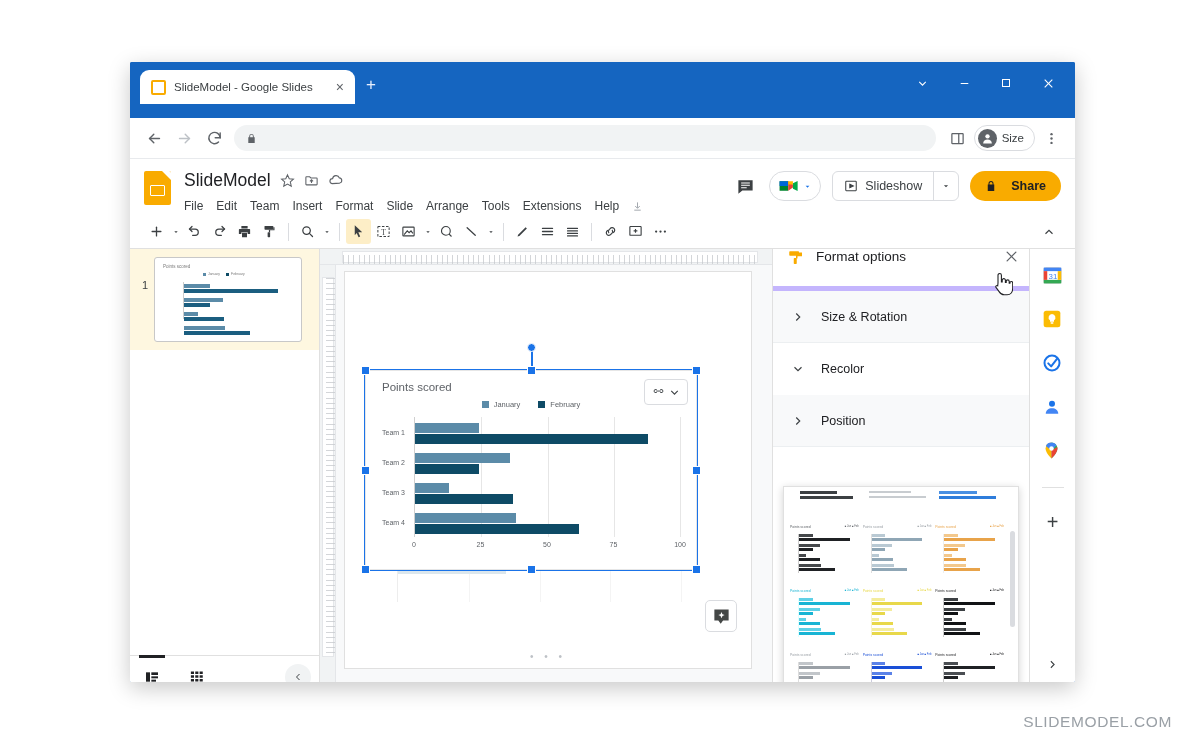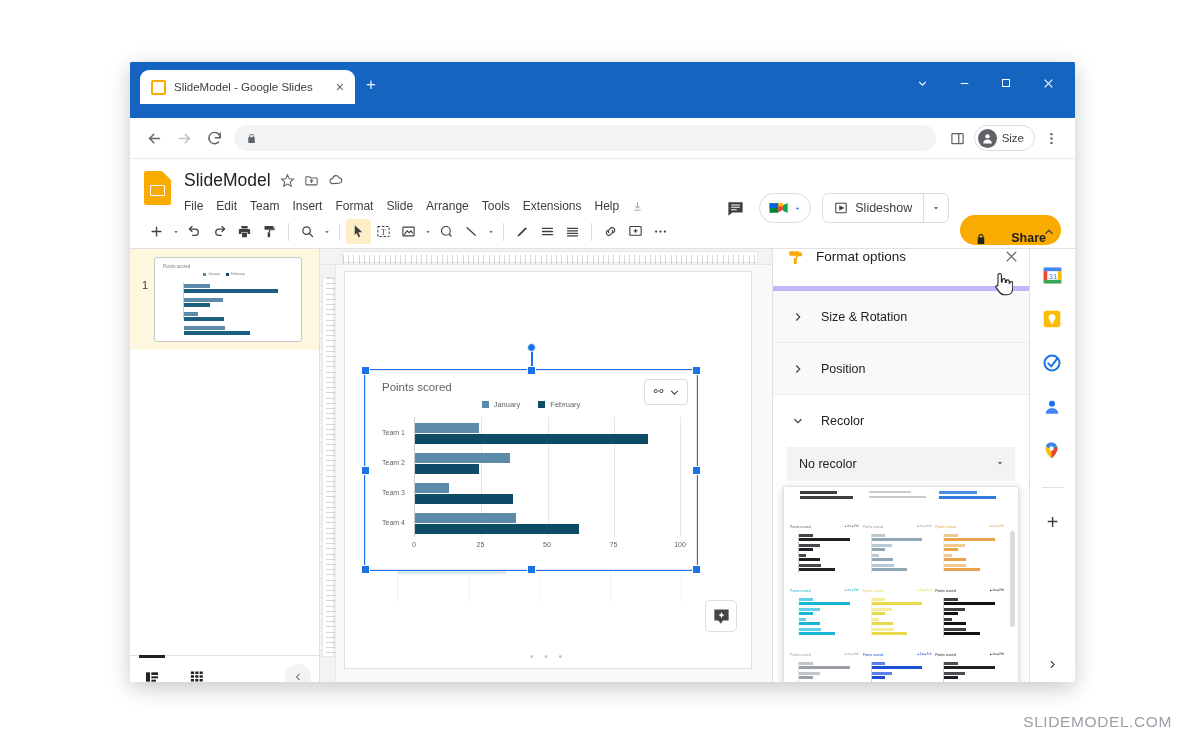--- a/index.html
+++ b/index.html
@@ -209,26 +209,25 @@
     padding: 0 11px;
     font-size: 12.5px; color: #3c4043;
   }
   .slideshow-arrow {
     display: flex; align-items: center;
     padding: 0 7px;
     border-left: 1px solid #dadce0;
     color: #3c4043;
   }
   .share-btn {
-    display: flex; align-items: flex-end; gap: 24px;
+    display: flex; align-items: center; gap: 14px;
     height: 30px; padding: 0 15px;
     background: #f9ab00; border-radius: 15px;
     font-size: 12.5px; color: #202124; font-weight: bold;
     cursor: pointer;
-    margin-top: 44px;
   }
 
   
   .gs-toolbar {
     height: 34px;
     display: flex; align-items: center;
     padding: 0 12px 0 14px;
     border-bottom: 1px solid #e0e0e0;
     position: relative;
   }
@@ -1121,45 +1120,37 @@
         </div>
 
         <div class="fp-section">
           <span class="fp-chevron">
             <svg width="14" height="14" viewBox="0 0 24 24" fill="none" stroke="currentColor" stroke-width="2">
                 <polyline points="9 6 15 12 9 18"></polyline>
               </svg>
           </span>
           <span class="fp-section-label">Size &amp; Rotation</span>
         </div>
+        <div class="fp-section open">
+          <span class="fp-chevron">
+            <svg width="14" height="14" viewBox="0 0 24 24" fill="none" stroke="currentColor" stroke-width="2">
+                <polyline points="6 9 12 15 18 9"></polyline>
+              </svg>
+          </span>
+          <span class="fp-section-label">Recolor</span>
+        </div>
         <div class="fp-section">
           <span class="fp-chevron">
             <svg width="14" height="14" viewBox="0 0 24 24" fill="none" stroke="currentColor" stroke-width="2">
                 <polyline points="9 6 15 12 9 18"></polyline>
               </svg>
           </span>
           <span class="fp-section-label">Position</span>
         </div>
-        <div class="fp-section open">
-          <span class="fp-chevron">
-            <svg width="14" height="14" viewBox="0 0 24 24" fill="none" stroke="currentColor" stroke-width="2">
-                <polyline points="6 9 12 15 18 9"></polyline>
-              </svg>
-          </span>
-          <span class="fp-section-label">Recolor</span>
-        </div>
-
-        <div class="recolor-select">
-          <span>No recolor</span>
-          <span class="caret">
-            <svg width="10" height="10" viewBox="0 0 24 24" fill="currentColor">
-                <path d="M7 10l5 5 5-5z"></path>
-              </svg>
-          </span>
-        </div>
+
 
         <div class="recolor-dropdown">
           <div class="rd-grid">
 
             <div class="rd-item" style="height:26px">
               <div style="position:absolute;left:10px;top:0;width:60px;">
                   <div style="height:3px;background:#3c4043;width:62%;margin-bottom:2px;"></div>
                   <div style="height:3px;background:#3c4043;width:88%;"></div>
                 </div>
             </div>

